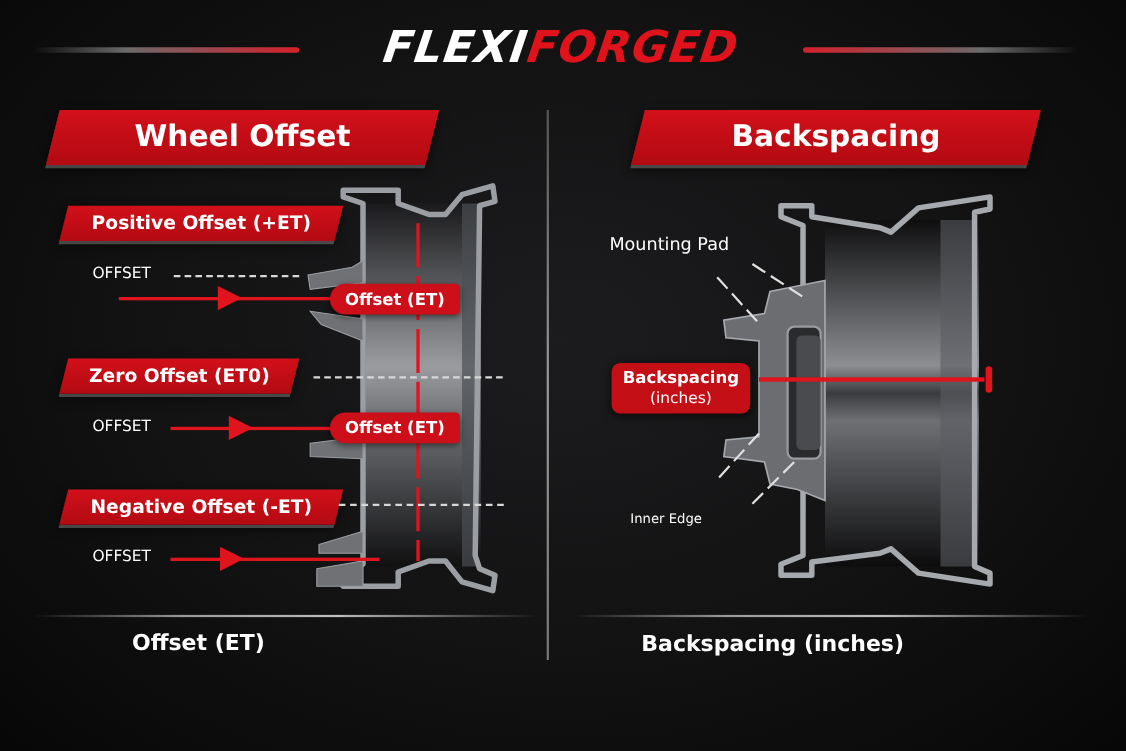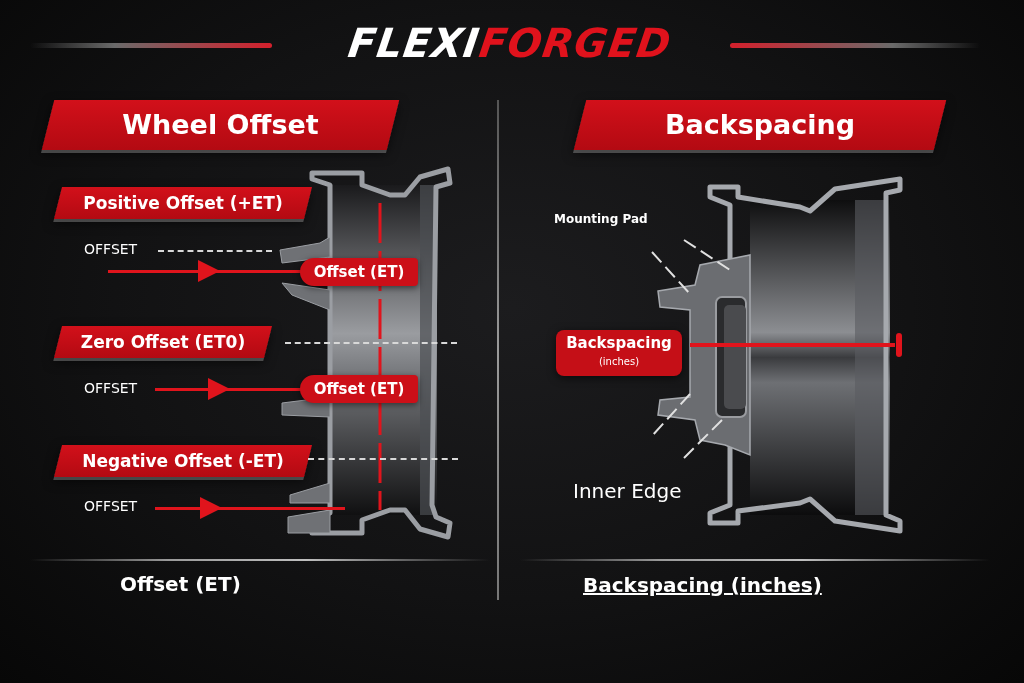--- a/index.html
+++ b/index.html
@@ -127,30 +127,30 @@
   <path d="M60 12 L88 12 L88 22 L150 32 L160 36 L185 14 L250 4 L250 15 L236 18 L236 340 L250 346 L250 356 L185 346 L160 324 L150 328 L88 336 L88 348 L60 348 L60 338 L80 330 L80 30 L60 22 Z" fill="none" stroke="#a6a9ae" stroke-width="5" stroke-linejoin="round"></path>
 
   <path d="M8 116 L45 110 L50 90 L75 85 L100 80 L100 280 L75 270 L50 265 L45 245 L8 240 L10 225 L40 222 L40 135 L10 132 Z" fill="#6b6d71" stroke="#a6a9ae" stroke-width="1.5"></path>
   <rect x="66" y="122" width="30" height="120" rx="6" fill="#2a2b2d" stroke="#9a9ca0" stroke-width="2"></rect>
   <rect x="74" y="130" width="22" height="104" rx="5" fill="#4a4b4e"></rect>
 
   <rect x="40" y="168" width="205" height="4" fill="#e0141c"></rect>
   <rect x="246" y="158" width="6" height="24" rx="3" fill="#e0141c"></rect>
 </svg>
 
-<div class="abs label" style="left:554px;top:212px;font-size:12px;font-weight:bold;">Mounting Pad</div>
+<div class="abs label" style="left:554px;top:212px;font-size:16px;font-weight:normal;">Mounting Pad</div>
 <svg class="abs" style="left:640px;top:236px;" width="100" height="60" viewBox="0 0 100 60">
   <line x1="44" y1="4" x2="90" y2="34" stroke="#e0e0e0" stroke-width="2" stroke-dasharray="14 6"></line>
   <line x1="12" y1="16" x2="50" y2="58" stroke="#e0e0e0" stroke-width="2" stroke-dasharray="14 6"></line>
 </svg>
-<div class="abs label" style="left:573px;top:479px;font-size:20px;font-weight:normal;">Inner Edge</div>
+<div class="abs label" style="left:573px;top:464px;font-size:12px;font-weight:normal;">Inner Edge</div>
 <svg class="abs" style="left:640px;top:390px;" width="100" height="70" viewBox="0 0 100 70">
   <line x1="50" y1="4" x2="12" y2="46" stroke="#e0e0e0" stroke-width="2" stroke-dasharray="14 6"></line>
   <line x1="82" y1="30" x2="44" y2="68" stroke="#e0e0e0" stroke-width="2" stroke-dasharray="14 6"></line>
 </svg>
 
 <div class="abs bs-box" style="left:556px;top:330px;width:126px;height:46px;">
   <span style="font-size:15px;line-height:20px;padding-top:3px;">Backspacing</span>
-  <span style="font-size:10px;line-height:18px;font-weight:normal;text-align:center;">(inches)</span>
+  <span style="font-size:14px;line-height:18px;font-weight:normal;text-align:center;">(inches)</span>
 </div>
 
 <div class="abs sep" style="left:520px;top:559px;width:470px;"></div>
-<div class="abs footer" style="left:583px;top:573px;text-decoration:underline;">Backspacing (inches)</div>
+<div class="abs footer" style="left:583px;top:573px;">Backspacing (inches)</div>
 
 </body></html>

